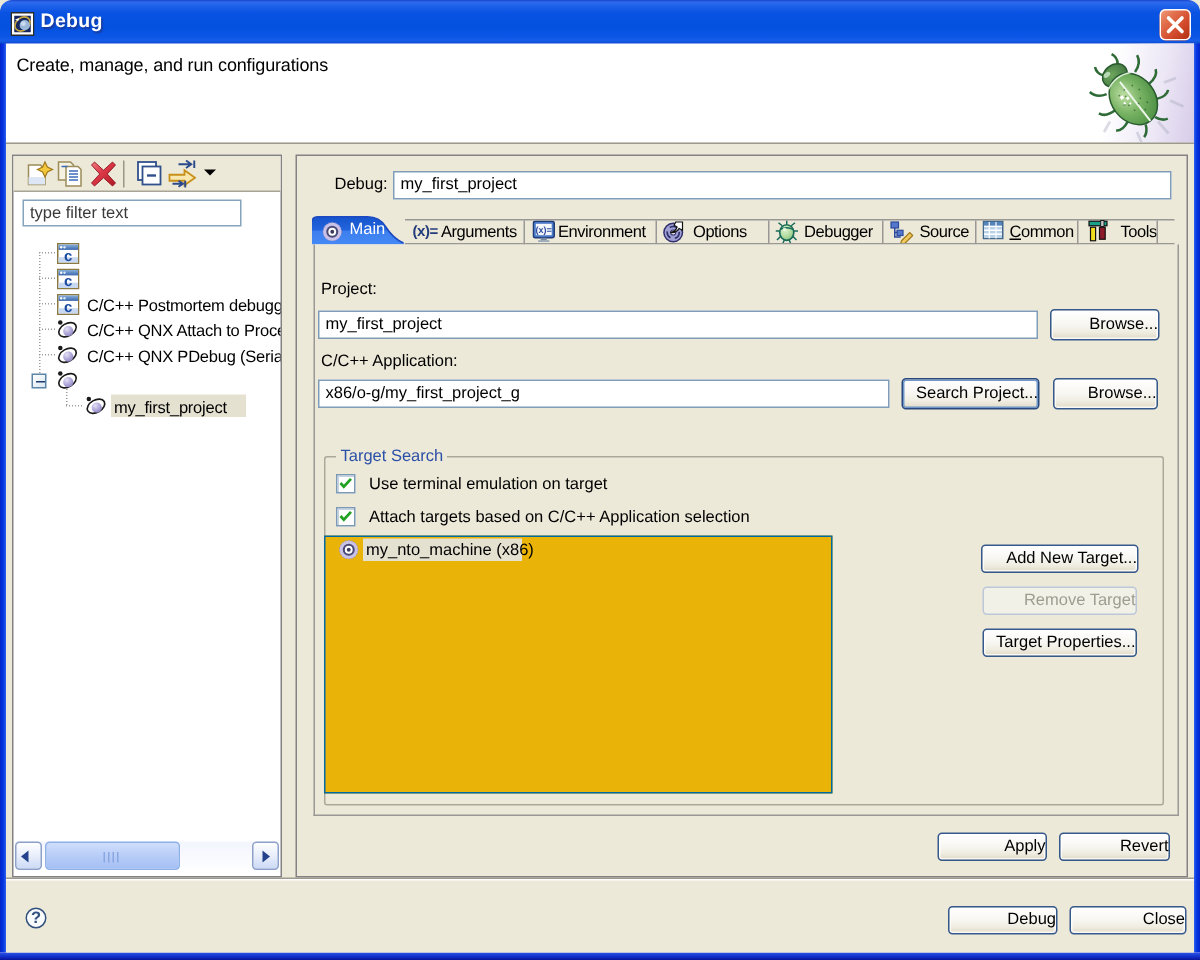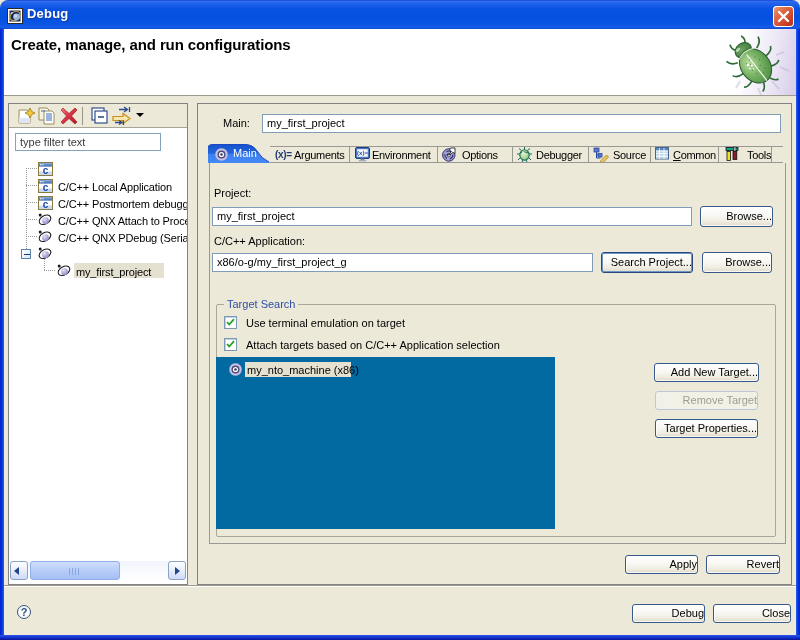--- a/index.html
+++ b/index.html
@@ -8,21 +8,21 @@
 #tbar{position:absolute;left:0;top:0;width:800px;height:30px;border-radius:8px 8px 0 0;
 background:linear-gradient(180deg,#1A45D0 0%,#2E6BEE 5%,#2263EA 11%,#0A53E2 28%,#0451DF 60%,#0A55E5 80%,#155CE9 90%,#1150D6 95%,#0C3FBE 100%)}
 #tbar .ttl{position:absolute;left:27px;top:6px;font-size:13px;font-weight:bold;color:#fff;letter-spacing:.2px;text-shadow:1px 1px 1px #1a3a9a}
 
 #bl{position:absolute;left:0;top:29px;width:4px;height:606px;background:linear-gradient(90deg,#0026C8 0%,#0635E2 55%,#2E63EE 100%)}
 #br{position:absolute;right:0;top:29px;width:4px;height:606px;background:linear-gradient(90deg,#2E63EE 0%,#0635E2 45%,#0026C8 100%)}
 #bb{position:absolute;left:0;top:635px;width:800px;height:5px;background:linear-gradient(180deg,#2E53E8 0%,#1030C8 55%,#0A149A 100%)}
 
 #hdr{position:absolute;left:4px;top:29px;width:792px;height:66px;background:#fff}
 #hdrgrad{position:absolute;left:678px;top:0;width:114px;height:66px;background:linear-gradient(100deg,rgba(255,255,255,0) 50%,rgba(235,229,245,.95) 78%,#D6CCE8 100%)}
-#hdr .htxt{position:absolute;left:7px;top:7px;font-size:15px;font-weight:bold;color:#000;letter-spacing:-.1px}
+#hdr .htxt{position:absolute;left:7px;top:7px;font-size:12px;font-weight:normal;color:#000;letter-spacing:-.1px}
 #hline{position:absolute;left:4px;top:95px;width:792px;height:1px;background:#9C9A8C}
 
 #closeb{position:absolute;left:773px;top:6px;width:21px;height:21px;border-radius:4px;background:linear-gradient(135deg,#F0A283 0%,#E2704E 30%,#D0482A 65%,#AC2D10 100%);box-shadow:inset 0 0 0 1px #fff}
 
 #content{position:absolute;left:4px;top:96px;width:792px;height:539px;background:#ECE9D8}
 
 #lpanel{position:absolute;left:8px;top:103px;width:180px;height:482px;border:1px solid #848284;background:#fff}
 #ltoolbar{position:absolute;left:0;top:0;width:178px;height:24px;background:#ECE9D8;border-bottom:1px solid #A8A598}
 #tsep{position:absolute;left:73px;top:3px;width:1px;height:18px;background:#9A9789}
 #filter{position:absolute;left:6px;top:29px;width:146px;height:18px;border:1px solid #86A3BE;background:#fff;font-size:11px;color:#3a3a3a;line-height:16px;padding-left:4px}
@@ -51,21 +51,21 @@
 #tfold{position:absolute;left:11px;top:59px;width:577px;height:381px;border:1px solid #9A9895;border-top:none;background:#ECE9D8}
 #tabtop{position:absolute;left:72px;top:42px;width:513px;height:1px;background:#9A9895}
 .tab{position:absolute;top:42px;height:17px;font-size:11px;color:#000}
 .tabsep{position:absolute;top:43px;width:1px;height:16px;background:#9A9895}
 .tlbl{position:absolute;top:3px;white-space:nowrap;letter-spacing:-0.3px}
 
 #grp{position:absolute;left:6px;top:141px;width:560px;height:233px;border:1px solid #ABA79B;border-radius:2px}
 #grp .gt{position:absolute;left:7px;top:-7px;background:#ECE9D8;padding:0 3px;font-size:11px;color:#2B50A8}
 .cb{position:absolute;width:13px;height:13px;background:#fff;border:1px solid #7B99B5;box-shadow:inset 1px 1px 0 #C6D3DF}
 
-#listbox{position:absolute;left:-1px;top:52px;width:339px;height:172px;border:4px solid #0369a1;background:#0369a1}
+#listbox{position:absolute;left:-1px;top:52px;width:339px;height:172px;border:1px solid #0369a1;background:#eab308}
 </style></head>
 <body>
 <div id="win">
   <div id="tbar">
     <svg class="abs" style="left:7px;top:8px" width="16" height="16" viewBox="0 0 16 16">
       <rect x="0" y="0" width="16" height="16" fill="#2A2A2A"></rect>
       <rect x="1" y="1" width="14" height="14" fill="#fff"></rect>
       <rect x="2.5" y="2.5" width="11" height="11" fill="#16265E"></rect>
       <ellipse cx="8" cy="8" rx="5.5" ry="4.2" fill="none" stroke="#C8A43C" stroke-width="1.1" transform="rotate(-38 8 8)"></ellipse>
       <circle cx="9.5" cy="8.8" r="3.4" fill="#9CB8D8"></circle>
@@ -200,23 +200,20 @@
 
     <div class="dotv" style="left:17px;top:64px;height:85px"></div>
     <div class="doth" style="left:17px;top:64px;width:12px"></div>
     <div class="doth" style="left:17px;top:81px;width:12px"></div>
     <div class="doth" style="left:17px;top:98px;width:12px"></div>
     <div class="doth" style="left:17px;top:115px;width:12px"></div>
     <div class="doth" style="left:17px;top:132px;width:12px"></div>
     <div class="dotv" style="left:35px;top:155px;height:11px"></div>
     <div class="doth" style="left:35px;top:166px;width:12px"></div>
 
-    <div class="trow" style="top:75px">
-        <span class="txt" style="left:49px">C/C++ Local Application</span>
-      </div>
     <div class="trow" style="top:92px">
         <span class="txt" style="left:49px">C/C++ Postmortem debugge</span>
       </div>
     <div class="trow" style="top:109px">
         <span class="txt" style="left:49px">C/C++ QNX Attach to Proce</span>
       </div>
     <div class="trow" style="top:126px">
         <span class="txt" style="left:49px">C/C++ QNX PDebug (Serial</span>
       </div>
     <div class="hsel" style="left:65px;top:159px;width:90px;height:15px"></div>
@@ -329,21 +326,21 @@
         <div class="ridge" style="left:44px"></div>
           <div class="ridge" style="left:47px"></div>
       </div>
       <div class="sbtn" style="right:0">
           <div class="arrr"></div>
         </div>
     </div>
   </div>
 
   <div id="rpanel">
-    <div class="lbl" style="left:25px;top:13px">Main:</div>
+    <div class="lbl" style="left:25px;top:13px">Debug:</div>
     <div class="tbox" style="left:64px;top:10px;width:519px;height:19px">my_first_project</div>
 
     <div id="tabtop"></div>
     <div class="abs" style="left:72px;top:58px;width:513px;height:1px;background:#9A9895"></div>
     <svg class="abs" style="left:10px;top:39px" width="62" height="20" viewBox="0 0 62 20">
       <path d="M0,20 L0,5 Q0,1.5 4,1.5 L37,1.5 Q45,1.5 49,8 Q54,16 61,19 L62,20 Z" fill="url(#tg)"></path>
       <path d="M0,5 Q0,1.5 4,1.5 L37,1.5 Q45,1.5 49,8 Q54,16 61,19" fill="none" stroke="#1C48C2" stroke-width="1"></path>
       <defs>
           <linearGradient id="tg" x1="0" y1="0" x2="0" y2="1">
         <stop offset="0" stop-color="#1453CC"></stop>

